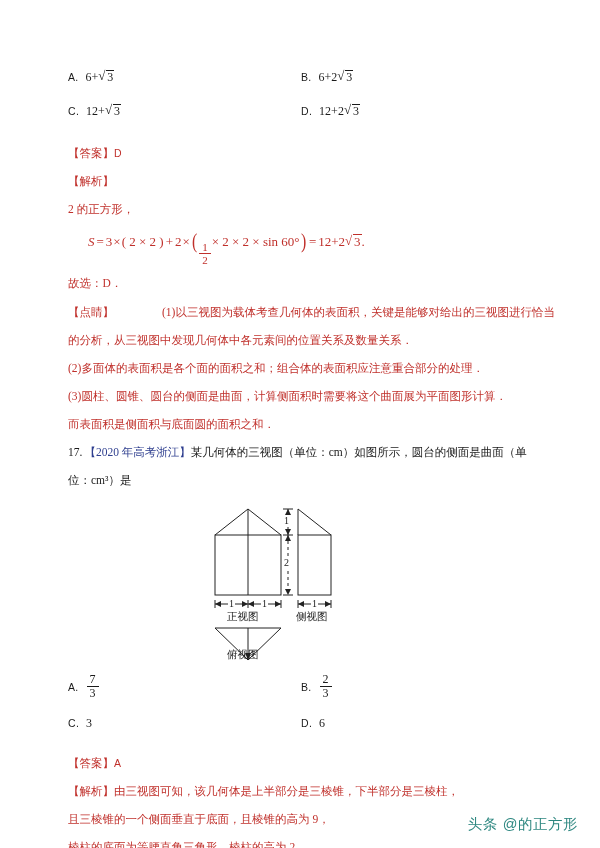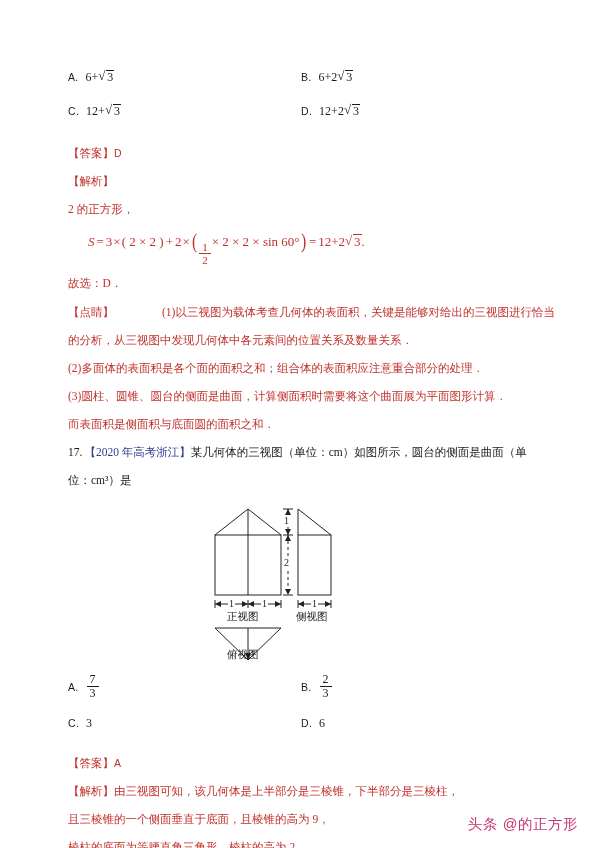--- a/index.html
+++ b/index.html
@@ -145,21 +145,21 @@
 
   
   .watermark {
     position: absolute;
     right: 22px;
     bottom: 14px;
     display: flex;
     align-items: center;
     font-family: "Liberation Sans", sans-serif;
     font-size: 14.5px;
-    color: #be185d;
+    color: #0f766e;
     letter-spacing: .5px;
     opacity: .88;
   }
 </style>
 </head>
 <body>
 
 <div class="page">
   <div class="content">
 

